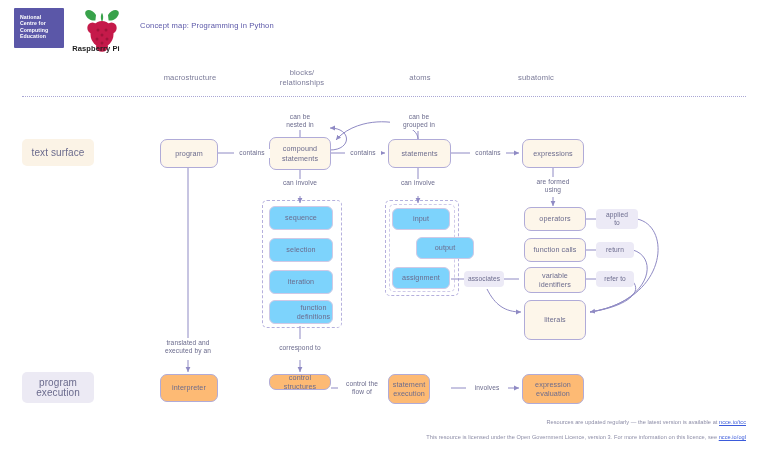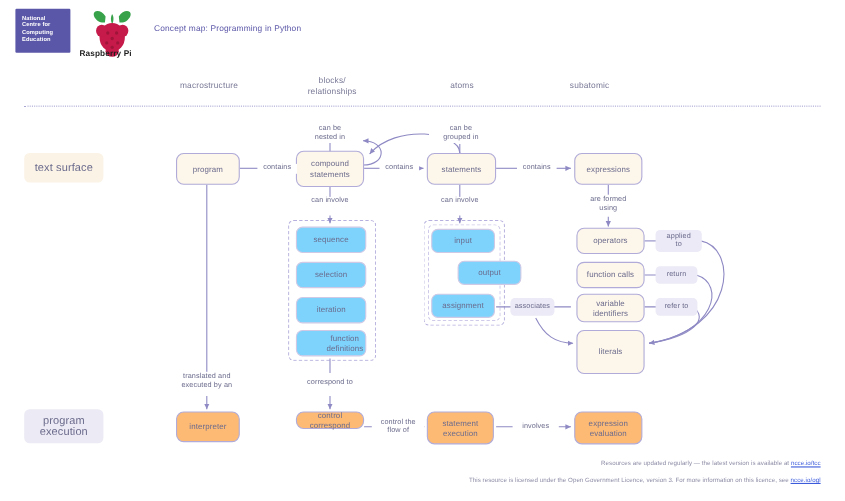--- a/index.html
+++ b/index.html
@@ -272,24 +272,24 @@
   <div class="node cream" style="left:524px;top:267px;width:62px;height:26px;flex-direction:column;">
     <span>variable</span>
     <span>identifiers</span>
   </div>
   <div class="node cream" style="left:524px;top:300px;width:62px;height:40px;">literals</div>
 
   <div class="node lilac" style="left:160px;top:374px;width:58px;height:28px;">interpreter</div>
 
   <div class="node lilac" style="left:269px;top:374px;width:62px;height:16px;flex-direction:column;">
     <span>control</span>
-    <span>correspond</span>
-  </div>
-
-  <div class="node lilac" style="left:388px;top:374px;width:61px;height:30px;flex-direction:column;">
+    <span>structures</span>
+  </div>
+
+  <div class="node lilac" style="left:388px;top:374px;width:42px;height:30px;flex-direction:column;">
     <span>statement</span>
     <span>execution</span>
   </div>
 
   <div class="node lilac" style="left:522px;top:374px;width:62px;height:30px;flex-direction:column;">
     <span>expression</span>
     <span>evaluation</span>
   </div>
 
   <div class="foot" style="top:419px;">

